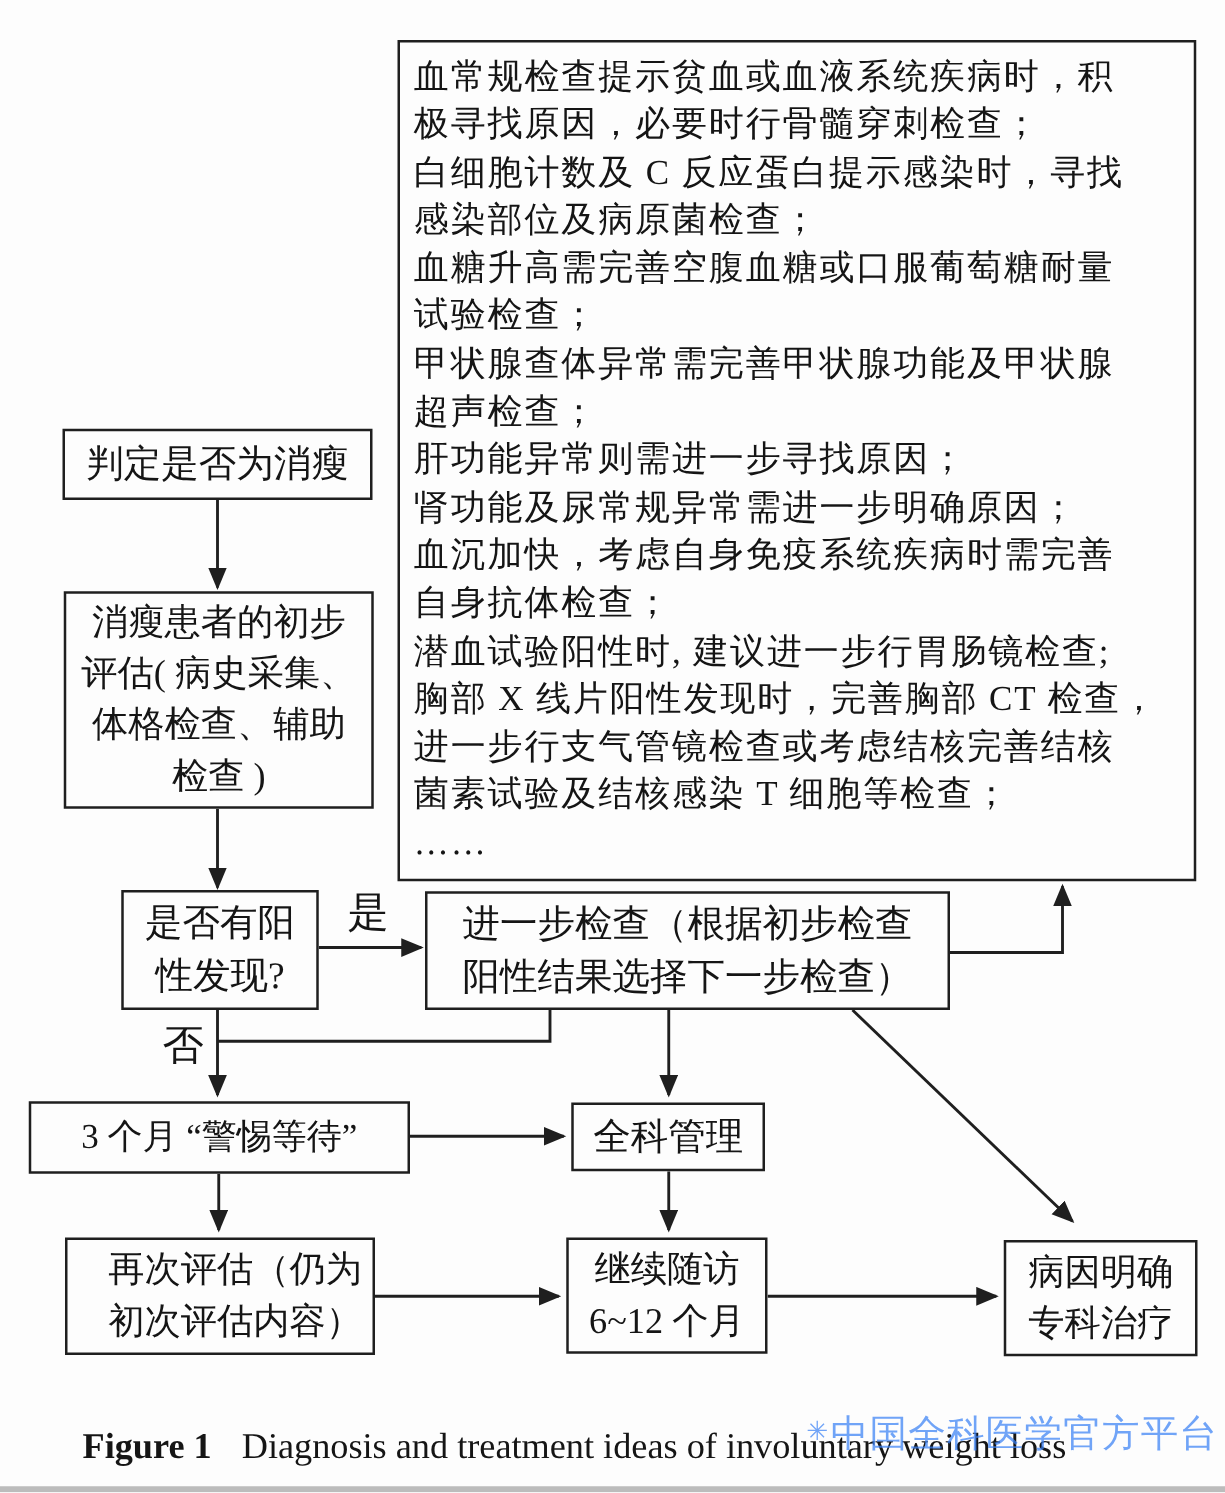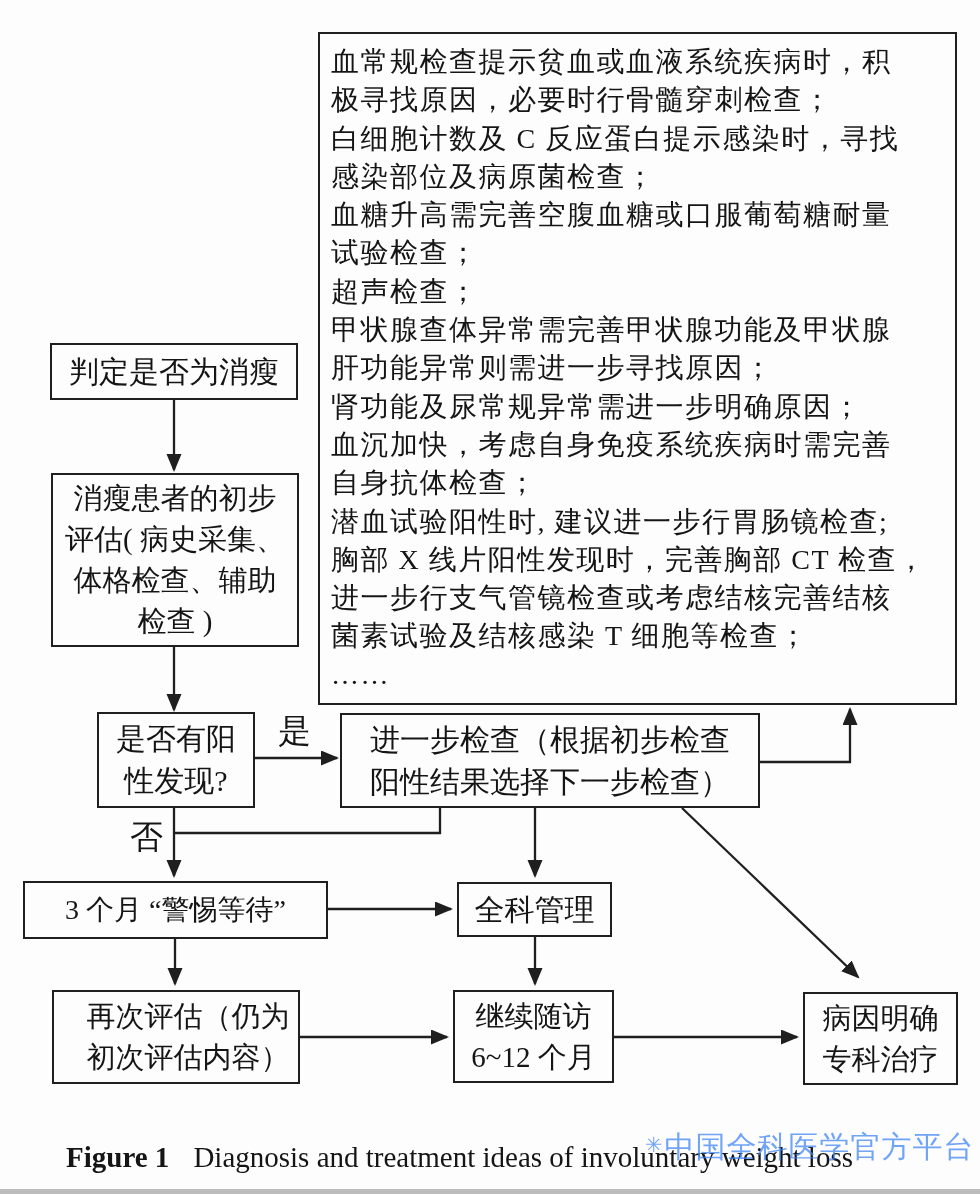--- a/index.html
+++ b/index.html
@@ -62,22 +62,22 @@
     </g>
   </svg>
 
   <div class="notes" style="left:318px;top:32px;width:639px;height:673px;">
       <div class="cn-line">血常规检查提示贫血或血液系统疾病时，积</div>
       <div class="cn-line">极寻找原因，必要时行骨髓穿刺检查；</div>
       <div class="cn-line">白细胞计数及 C 反应蛋白提示感染时，寻找</div>
       <div class="cn-line">感染部位及病原菌检查；</div>
       <div class="cn-line">血糖升高需完善空腹血糖或口服葡萄糖耐量</div>
       <div class="cn-line">试验检查；</div>
+      <div class="cn-line">甲状腺查体异常需完善甲状腺功能及甲状腺</div>
       <div class="cn-line">超声检查；</div>
-      <div class="cn-line">甲状腺查体异常需完善甲状腺功能及甲状腺</div>
       <div class="cn-line">肝功能异常则需进一步寻找原因；</div>
       <div class="cn-line">肾功能及尿常规异常需进一步明确原因；</div>
       <div class="cn-line">血沉加快，考虑自身免疫系统疾病时需完善</div>
       <div class="cn-line">自身抗体检查；</div>
       <div class="cn-line">潜血试验阳性时, 建议进一步行胃肠镜检查;</div>
       <div class="cn-line">胸部 X 线片阳性发现时，完善胸部 CT 检查，</div>
       <div class="cn-line">进一步行支气管镜检查或考虑结核完善结核</div>
       <div class="cn-line">菌素试验及结核感染 T 细胞等检查；</div>
       <div class="cn-line">……</div>
     </div>

